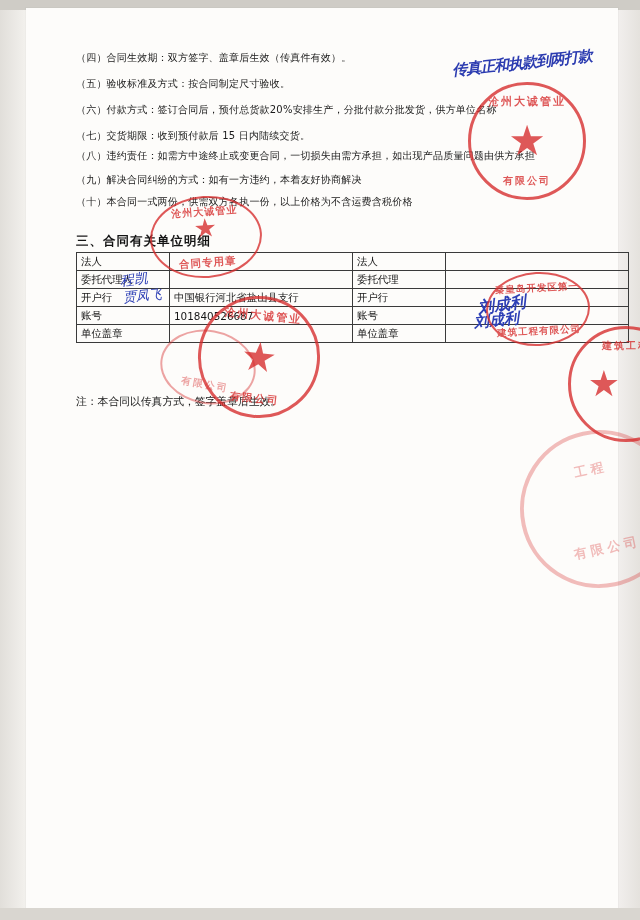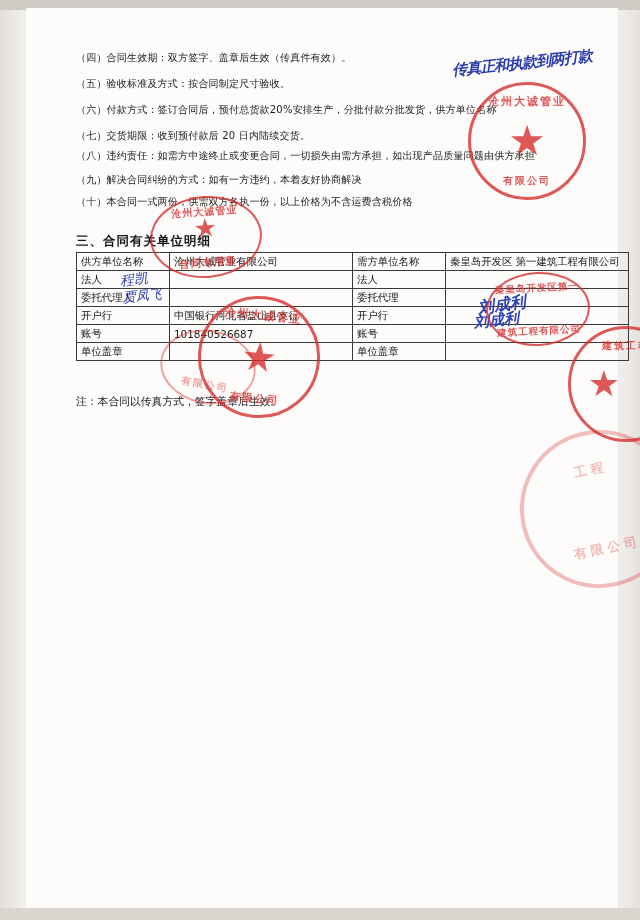--- a/index.html
+++ b/index.html
@@ -228,35 +228,29 @@
 </head>
 <body>
 
 <div id="scan">
   <div class="edge-top"></div>
   <div id="paper"></div>
 
   <div class="doc-text clause-1">（四）合同生效期：双方签字、盖章后生效（传真件有效）。</div>
   <div class="doc-text clause-2">（五）验收标准及方式：按合同制定尺寸验收。</div>
   <div class="doc-text clause-3">（六）付款方式：签订合同后，预付总货款20%安排生产，分批付款分批发货，供方单位名称</div>
-  <div class="doc-text clause-4">（七）交货期限：收到预付款后 20 日内陆续交货。</div>
+  <div class="doc-text clause-4">（七）交货期限：收到预付款后 15 日内陆续交货。</div>
   <div class="doc-text clause-5">（八）违约责任：如需方中途终止或变更合同，一切损失由需方承担，如出现产品质量问题由供方承担</div>
   <div class="doc-text clause-6">（九）解决合同纠纷的方式：如有一方违约，本着友好协商解决</div>
   <div class="doc-text clause-7">（十）本合同一式两份，供需双方各执一份，以上价格为不含运费含税价格</div>
 
   <div class="section-title">三、合同有关单位明细</div>
 
   <table id="contract-table">
     <tbody>
-      <tr>
-        <td class="col-label">供方单位名称</td>
-        <td class="col-value">沧州大诚管业有限公司</td>
-        <td class="col-label">需方单位名称</td>
-        <td class="col-value">秦皇岛开发区 第一建筑工程有限公司</td>
-      </tr>
       <tr>
         <td class="col-label">法人</td>
         <td class="col-value"></td>
         <td class="col-label">法人</td>
         <td class="col-value"></td>
       </tr>
       <tr>
         <td class="col-label">委托代理人</td>
         <td class="col-value"></td>
         <td class="col-label">委托代理</td>

